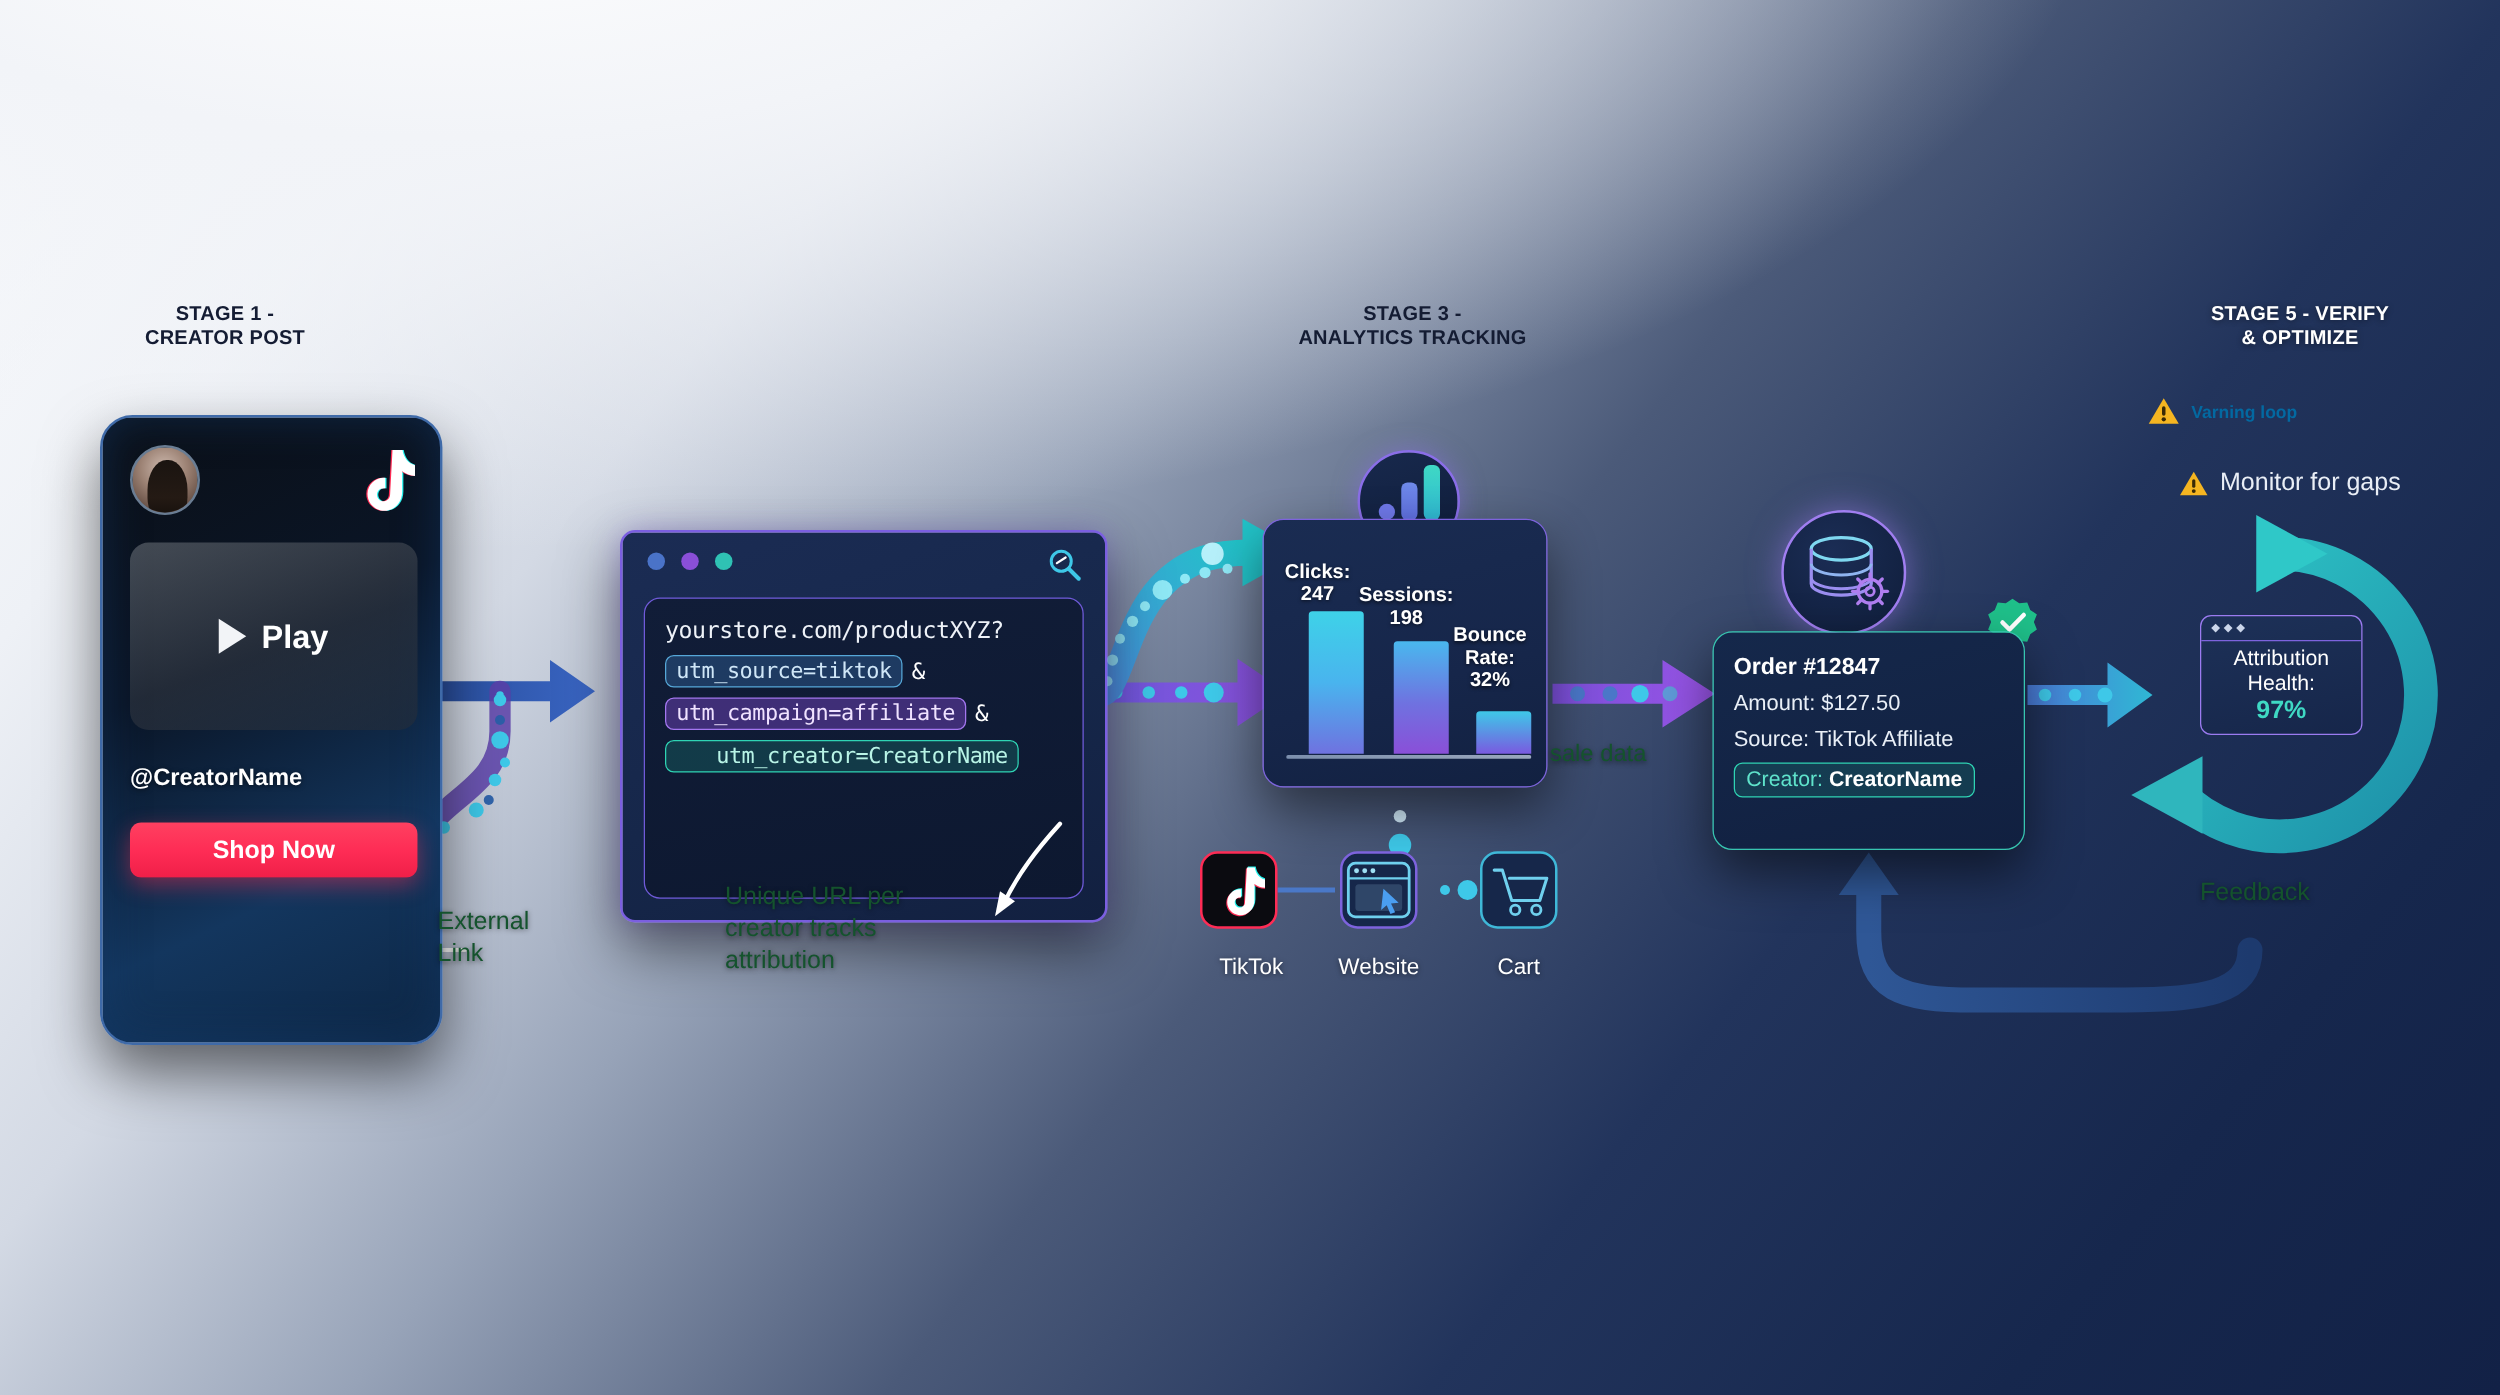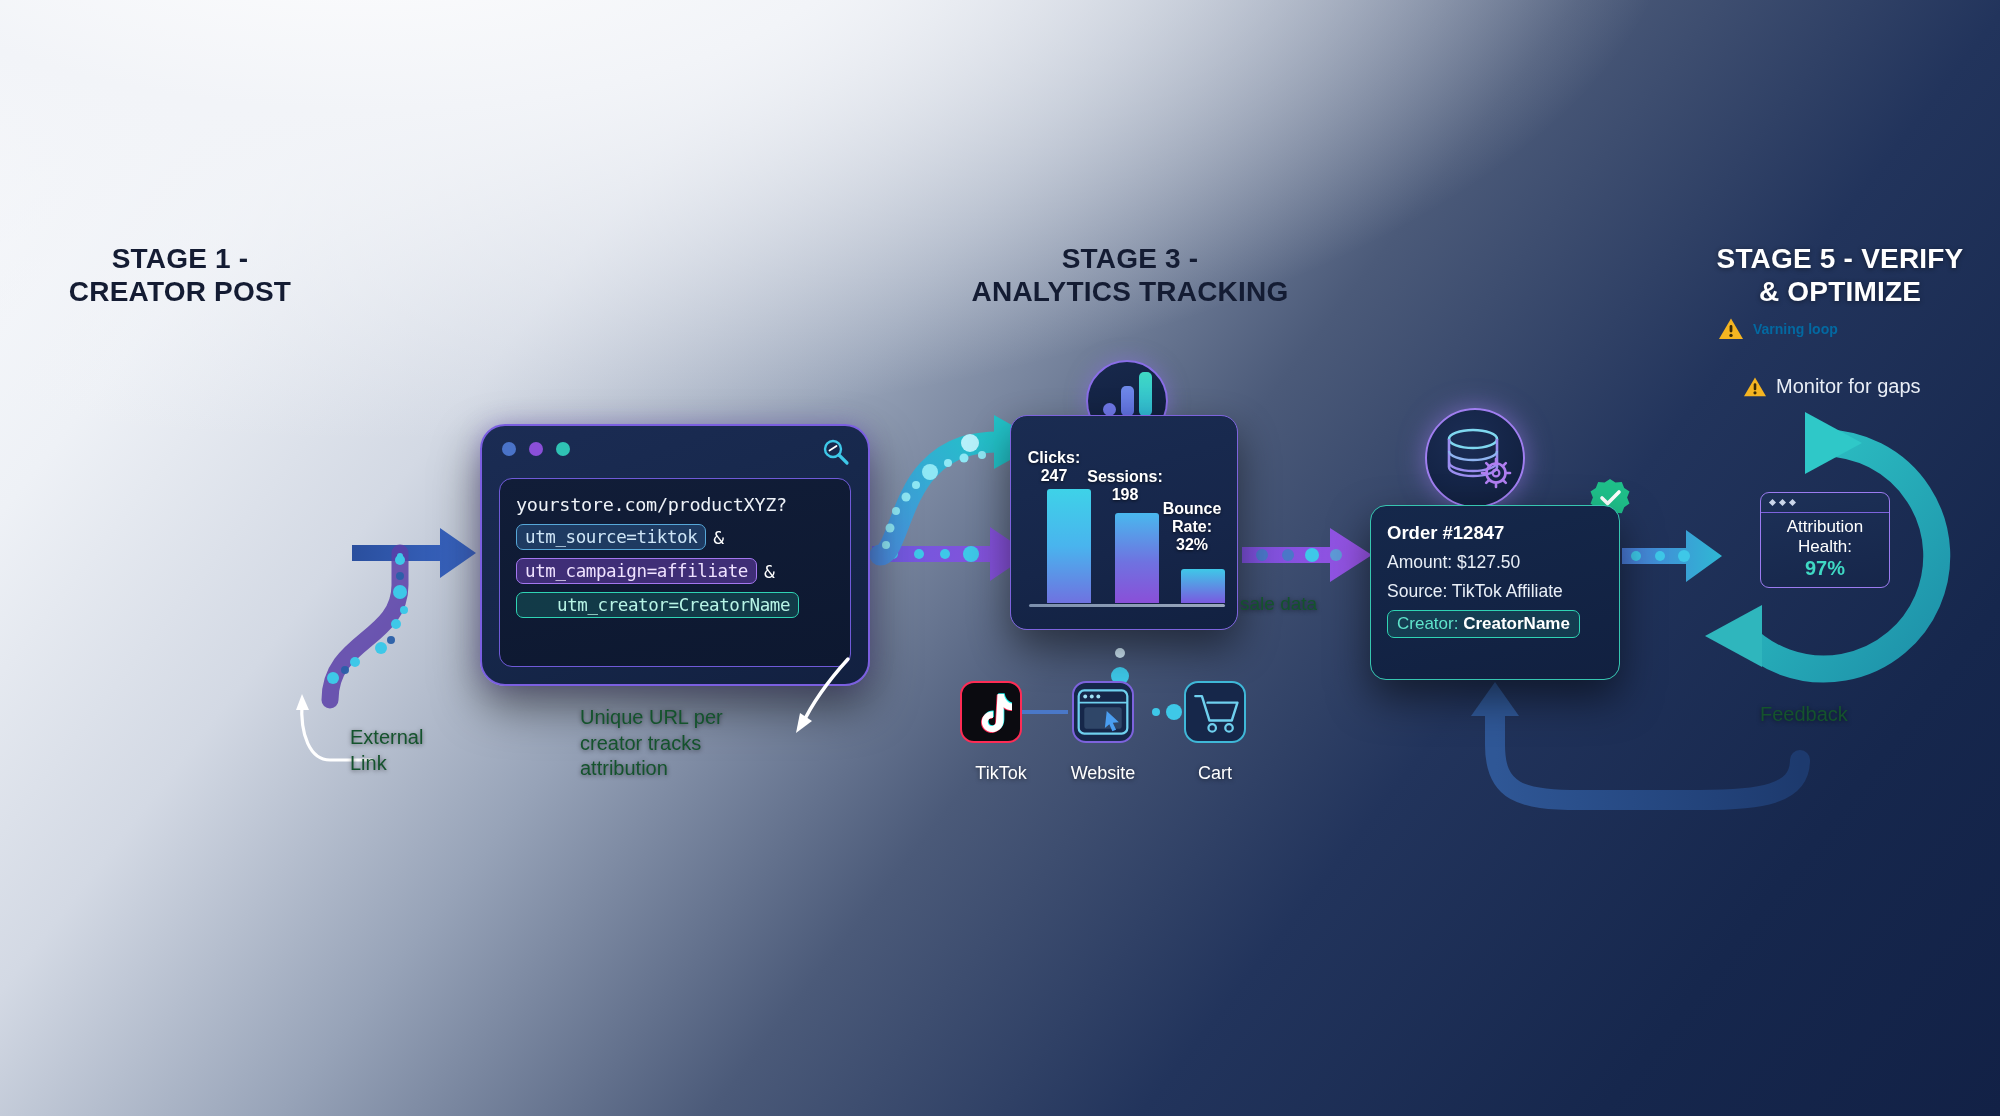--- a/index.html
+++ b/index.html
@@ -10,21 +10,21 @@
       radial-gradient(120% 90% at 18% -10%, #ffffff 0%, #f2f4f8 22%, rgba(242,244,248,0) 55%),
       linear-gradient(128deg,#fbfcfe 0%, #eef1f6 14%, #d3d9e4 27%, #97a3b8 40%, #4b5a79 55%, #22345c 70%, #16274d 86%, #122146 100%);
     position:relative;
   }
   .stage-canvas { position:absolute; inset:0; }
   .abs { position:absolute; }
 
   
   .stage-head {
     position:absolute; text-align:center;
-    font-weight:bold; font-size:28px; line-height:1.17;
+    font-weight:bold; font-size:16px; line-height:1.17;
     letter-spacing:.2px;
     color:#141c33; white-space:pre-line;
   }
   .stage-head.light { color:#ffffff; text-shadow:0 1px 5px rgba(0,0,0,.45); }
 
   
   #phone {
     left:80px; top:332px; width:274px; height:504px; border-radius:26px;
     background:linear-gradient(155deg,#0b1018 0%, #0a1526 38%, #13365e 72%, #0d2644 100%);
     border:2px solid #3f6aa8;
@@ -57,21 +57,21 @@
   #shop-now {
     left:22px; top:324px; width:230px; height:44px; border-radius:9px;
     background:linear-gradient(180deg,#ff4060 0%, #fe2c55 52%, #f01f48 100%);
     color:#fff; font-size:20px; font-weight:bold;
     display:flex;align-items:center;justify-content:center;
     box-shadow:0 6px 18px rgba(254,44,85,.45);
   }
 
   
   #browser {
-    left:480px; top:424px; width:390px; height:262px; border-radius:25px;
+    left:496px; top:424px; width:390px; height:314px; border-radius:12px;
     background:linear-gradient(160deg,#1b2c54 0%, #16274a 55%, #122040 100%);
     border:2px solid #7b5fe0;
     box-shadow:0 20px 46px rgba(0,0,0,.5), 0 0 22px rgba(123,95,224,.35);
   }
   #browser .chrome { position:absolute; left:20px; top:16px; display:flex; gap:13px; }
   #browser .chrome i { width:14px;height:14px;border-radius:50%; display:block; }
   #browser .search { position:absolute; right:18px; top:12px; width:28px;height:28px; }
   #url-panel {
     position:absolute; left:17px; top:52px; right:17px; bottom:17px;
     border-radius:13px; border:1.5px solid #6f5ad8;
@@ -293,20 +293,42 @@
     <line x1="1022" y1="712" x2="1068" y2="712" stroke="#4a78c8" stroke-width="4"></line>
   </svg>
 
   <div class="stage-head" style="left:60px;top:243px;width:240px;">STAGE 1 -
 CREATOR POST</div>
   <div class="stage-head" style="left:950px;top:243px;width:360px;">STAGE 3 -
 ANALYTICS TRACKING</div>
   <div class="stage-head light" style="left:1690px;top:243px;width:300px;">STAGE 5 - VERIFY
 &amp; OPTIMIZE</div>
 
+  <div class="abs" id="phone">
+    <div class="abs" id="avatar">
+      <div class="hair"></div>
+    </div>
+    <svg class="abs" id="tiktok-logo" viewBox="0 0 50 56">
+      <path d="M33 4 h8 c1.2 7.2 5.4 11.6 12 12.6 v8.2 c-4.6 .2-8.8-1.2-12.3-3.8 v16.4
+               c0 9.6-7.6 16-15.6 15.2 -7-0.7-12.3-6.6-12.1-13.7 .2-7.4 6.6-13.3 14.2-12.6 v8.4
+               c-3.4-.9-6.6 1.6-6.6 5 0 3 2.5 5.4 5.5 5.2 3-.2 5-2.6 5-5.7 Z" fill="#25f4ee"></path>
+      <path d="M36 2 h8 c1.2 7.2 5.4 11.6 12 12.6 v8.2 c-4.6 .2-8.8-1.2-12.3-3.8 v16.4
+               c0 9.6-7.6 16-15.6 15.2 -7-.7-12.3-6.6-12.1-13.7 .2-7.4 6.6-13.3 14.2-12.6 v8.4
+               c-3.4-.9-6.6 1.6-6.6 5 0 3 2.5 5.4 5.5 5.2 3-.2 5-2.6 5-5.7 Z" fill="#fe2c55" transform="translate(-5,2)"></path>
+      <path d="M34.5 3 h8 c1.2 7.2 5.4 11.6 12 12.6 v8.2 c-4.6 .2-8.8-1.2-12.3-3.8 v16.4
+               c0 9.6-7.6 16-15.6 15.2 -7-.7-12.3-6.6-12.1-13.7 .2-7.4 6.6-13.3 14.2-12.6 v8.4
+               c-3.4-.9-6.6 1.6-6.6 5 0 3 2.5 5.4 5.5 5.2 3-.2 5-2.6 5-5.7 Z" fill="#ffffff" transform="translate(-2.5,1)"></path>
+    </svg>
+    <div class="abs" id="play-box">
+      <span class="tri"></span>
+      <span class="ptxt">Play</span>
+    </div>
+    <div class="abs" id="handle">@CreatorName</div>
+    <div class="abs" id="shop-now">Shop Now</div>
+  </div>
   <div class="annot" style="left:350px;top:725px;width:130px;white-space:pre-line;">External
 Link</div>
 
   <div class="abs" id="browser">
     <div class="chrome">
       <i style="background:#4a73c8"></i>
         <i style="background:#8a4fd8"></i>
         <i style="background:#2fc2b4"></i>
     </div>
     <svg class="search" viewBox="0 0 28 28">

